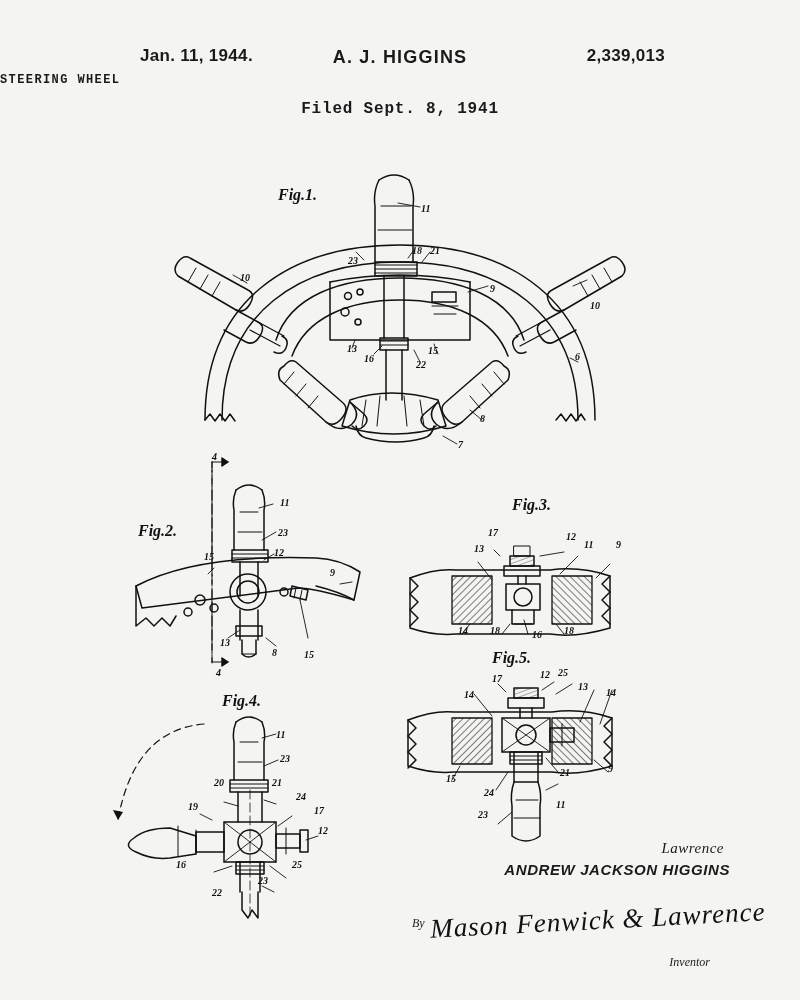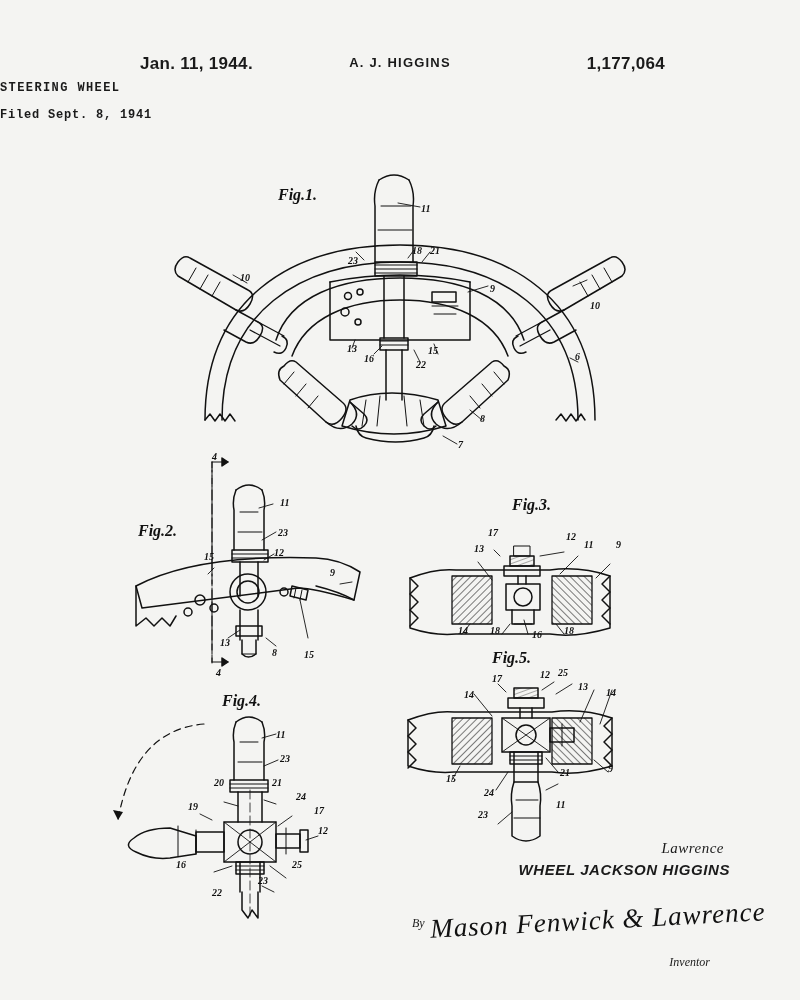--- a/index.html
+++ b/index.html
@@ -16,21 +16,21 @@
   }
   .page {
     position: relative;
     width: 800px;
     height: 1000px;
     background: #f4f4f2;
   }
   
   .header {
     position: absolute;
-    top: 48px;
+    top: 40px;
     left: 0;
     width: 800px;
     height: 90px;
   }
   .hdr-date {
     position: absolute;
     left: 140px;
     top: 6px;
     font-family: "Liberation Sans", sans-serif;
     font-weight: bold;
@@ -46,41 +46,41 @@
     font-size: 17px;
     letter-spacing: 0.3px;
   }
   .hdr-inventor {
     position: absolute;
     width: 800px;
     text-align: center;
     top: 7px;
     font-family: "Liberation Sans", sans-serif;
     font-weight: bold;
-    font-size: 13px;
+    font-size: 18px;
     letter-spacing: 1.2px;
   }
   .hdr-title {
     position: absolute;
     width: 800px;
     text-align: left;
     top: 33px;
     font-family: "Liberation Mono", monospace;
     font-weight: bold;
     font-size: 12px;
     letter-spacing: 1.4px;
   }
   .hdr-filed {
     position: absolute;
     width: 800px;
-    text-align: left;
+    text-align: center;
     top: 60px;
     font-family: "Liberation Mono", monospace;
     font-weight: bold;
-    font-size: 12px;
+    font-size: 16px;
     letter-spacing: 0.8px;
   }
   
   .sheet {
     position: absolute;
     top: 0;
     left: 0;
     width: 800px;
     height: 850px;
   }
@@ -150,21 +150,21 @@
   }
 </style>
 </head>
 <body>
 
 <div class="page">
 
   <div class="header">
     <div class="hdr-date">Jan. 11, 1944.</div>
     <div class="hdr-inventor">A. J. HIGGINS</div>
-    <div class="hdr-number">1,177,064</div>
+    <div class="hdr-number">2,339,013</div>
     <div class="hdr-title">STEERING WHEEL</div>
     <div class="hdr-filed">Filed Sept. 8, 1941</div>
   </div>
 
   <div class="sheet">
   <svg width="800" height="1000" viewBox="0 0 800 1000" xmlns="http://www.w3.org/2000/svg">
     <defs>
       <pattern id="hatch" width="5" height="5" patternUnits="userSpaceOnUse" patternTransform="rotate(45)">
         <line x1="0" y1="0" x2="0" y2="5" stroke="#111" stroke-width="1.1"></line>
       </pattern>
@@ -550,19 +550,19 @@
       <text x="608" y="772">9</text>
       <text x="484" y="796">24</text>
       <text x="556" y="808">11</text>
       <text x="478" y="818">23</text>
     </g>
   </svg>
   </div>
 
   <div class="sig-block">
     <div class="sig-inventor-word">Lawrence</div>
-    <div class="sig-name">WHEEL JACKSON HIGGINS</div>
+    <div class="sig-name">ANDREW JACKSON HIGGINS</div>
   </div>
   <div class="sig-by">By</div>
   <div class="sig-script">Mason Fenwick &amp; Lawrence</div>
   <div class="sig-attorneys">Inventor</div>
 
 </div>
 
 </body></html>

